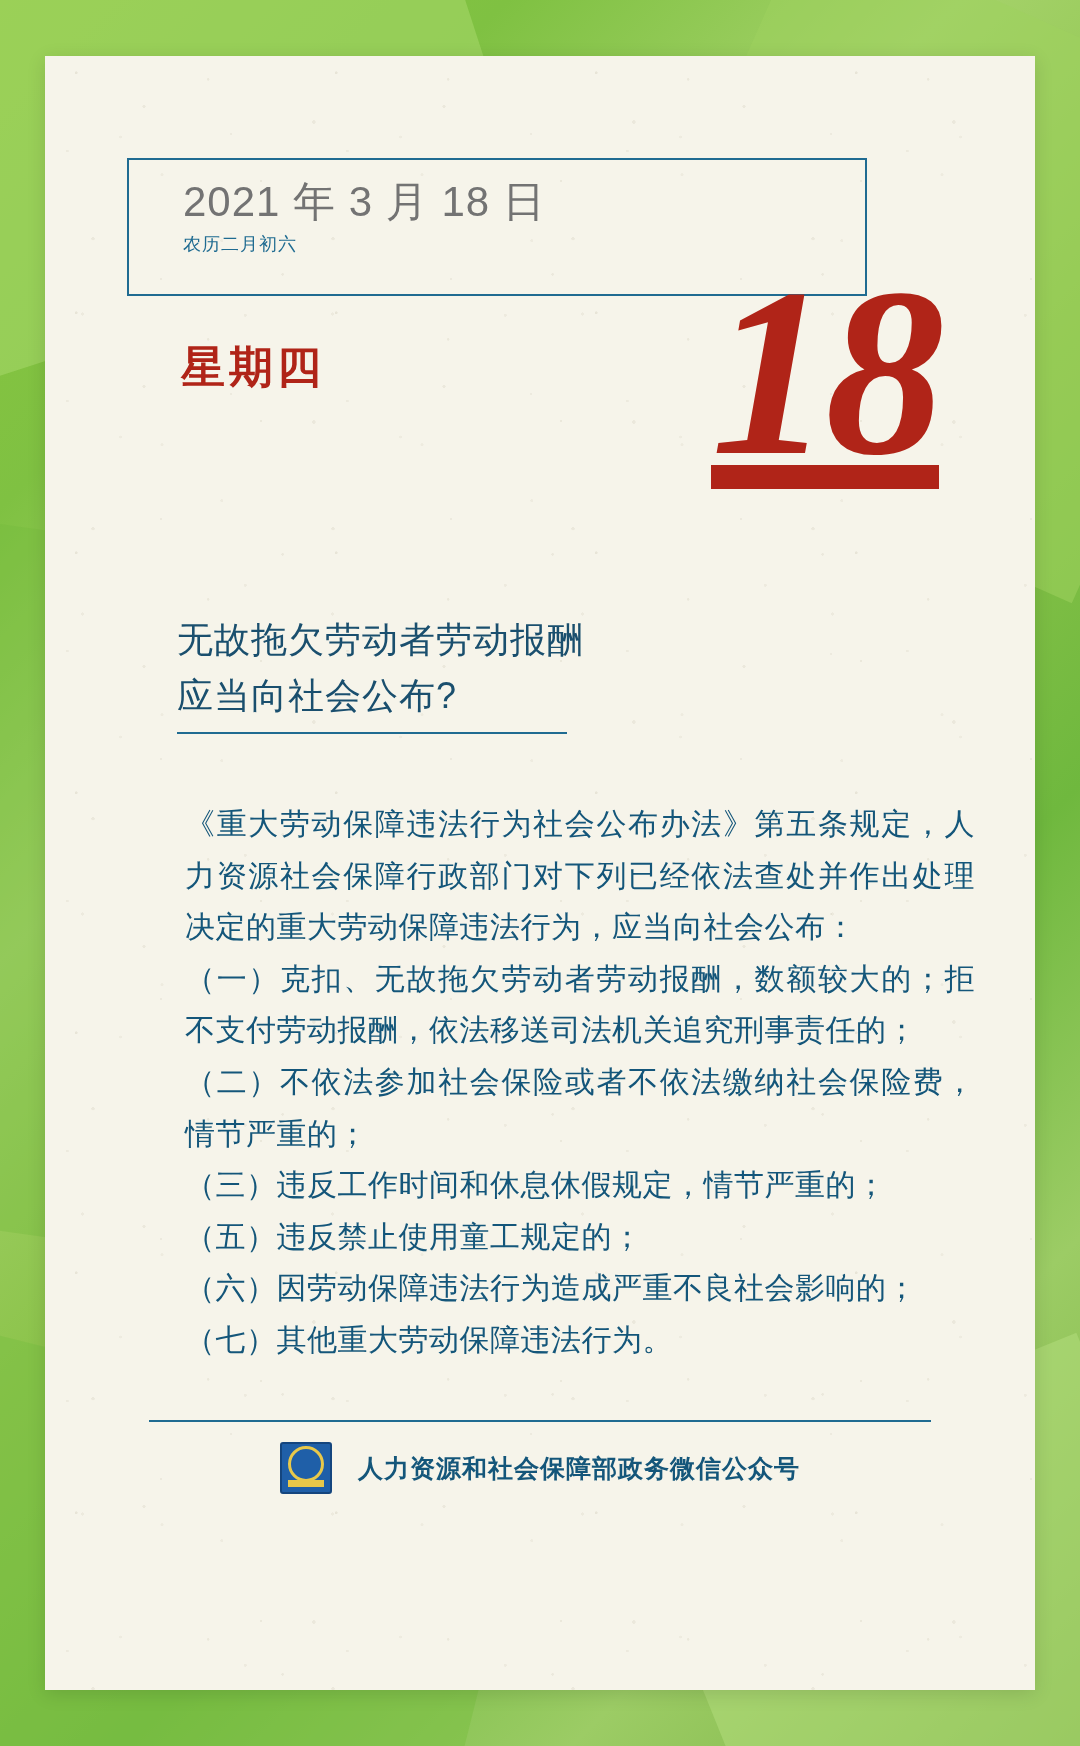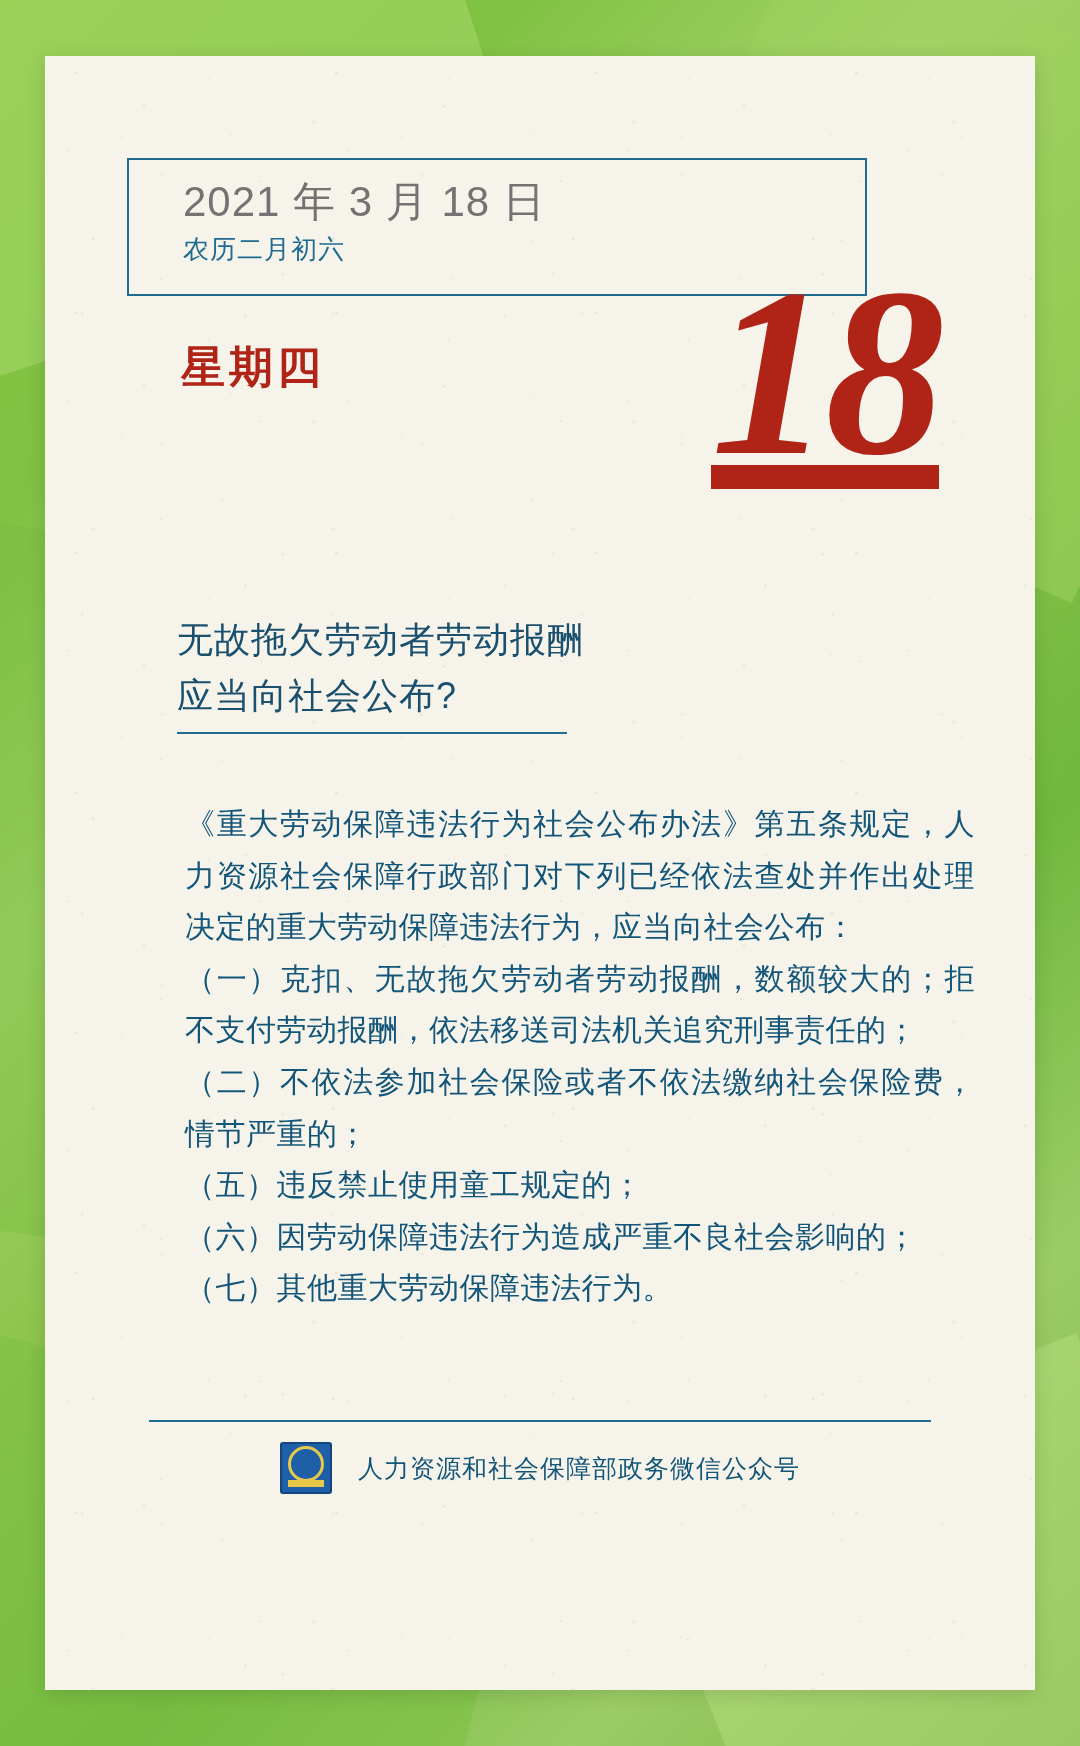--- a/index.html
+++ b/index.html
@@ -111,21 +111,21 @@
   }
   .date-main {
     font-size: 42px;
     color: #737373;
     letter-spacing: 1px;
     line-height: 1.15;
     white-space: nowrap;
   }
   .date-lunar {
     margin-top: 6px;
-    font-size: 26px;
+    font-size: 18px;
     color: #1f6b91;
     letter-spacing: 1px;
   }
   .weekday {
     position: absolute;
     left: 136px;
     top: 282px;
     font-size: 44px;
     font-weight: bold;
     color: #b02418;
@@ -192,20 +192,21 @@
   }
   .footer {
     position: absolute;
     left: 0;
     right: 0;
     bottom: 196px;
     display: flex;
     align-items: center;
     justify-content: center;
     gap: 26px;
+    font-weight: bold;
   }
   .emblem {
     width: 52px;
     height: 52px;
     background: #1f5fa8;
     border: 2px solid #14457e;
     border-radius: 3px;
     position: relative;
     box-sizing: border-box;
     overflow: hidden;
@@ -259,20 +260,21 @@
     <div class="question">
       <div>无故拖欠劳动者劳动报酬</div>
       <div>应当向社会公布?</div>
     </div>
     <div class="q-rule"></div>
 
     <div class="body-text">
       <p>《重大劳动保障违法行为社会公布办法》第五条规定，人力资源社会保障行政部门对下列已经依法查处并作出处理决定的重大劳动保障违法行为，应当向社会公布：</p>
       <p>（一）克扣、无故拖欠劳动者劳动报酬，数额较大的；拒不支付劳动报酬，依法移送司法机关追究刑事责任的；</p>
       <p>（二）不依法参加社会保险或者不依法缴纳社会保险费，情节严重的；</p>
+      <p>（三）违反工作时间和休息休假规定，情节严重的；</p>
       <p>（五）违反禁止使用童工规定的；</p>
       <p>（六）因劳动保障违法行为造成严重不良社会影响的；</p>
       <p>（七）其他重大劳动保障违法行为。</p>
     </div>
 
     <div class="footer-rule"></div>
     <div class="footer">
       <div class="emblem">
         <div class="ring"></div>
         <div class="bar"></div>

